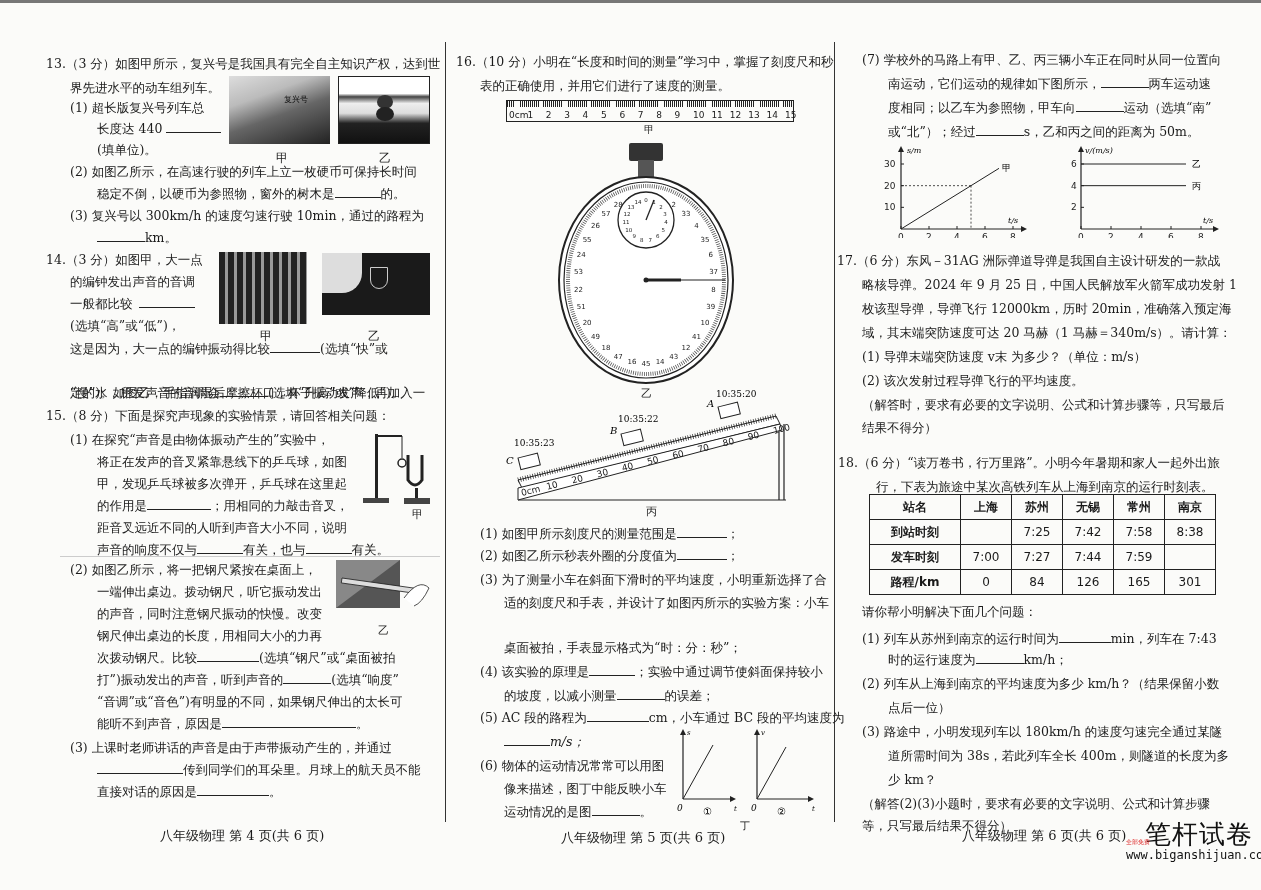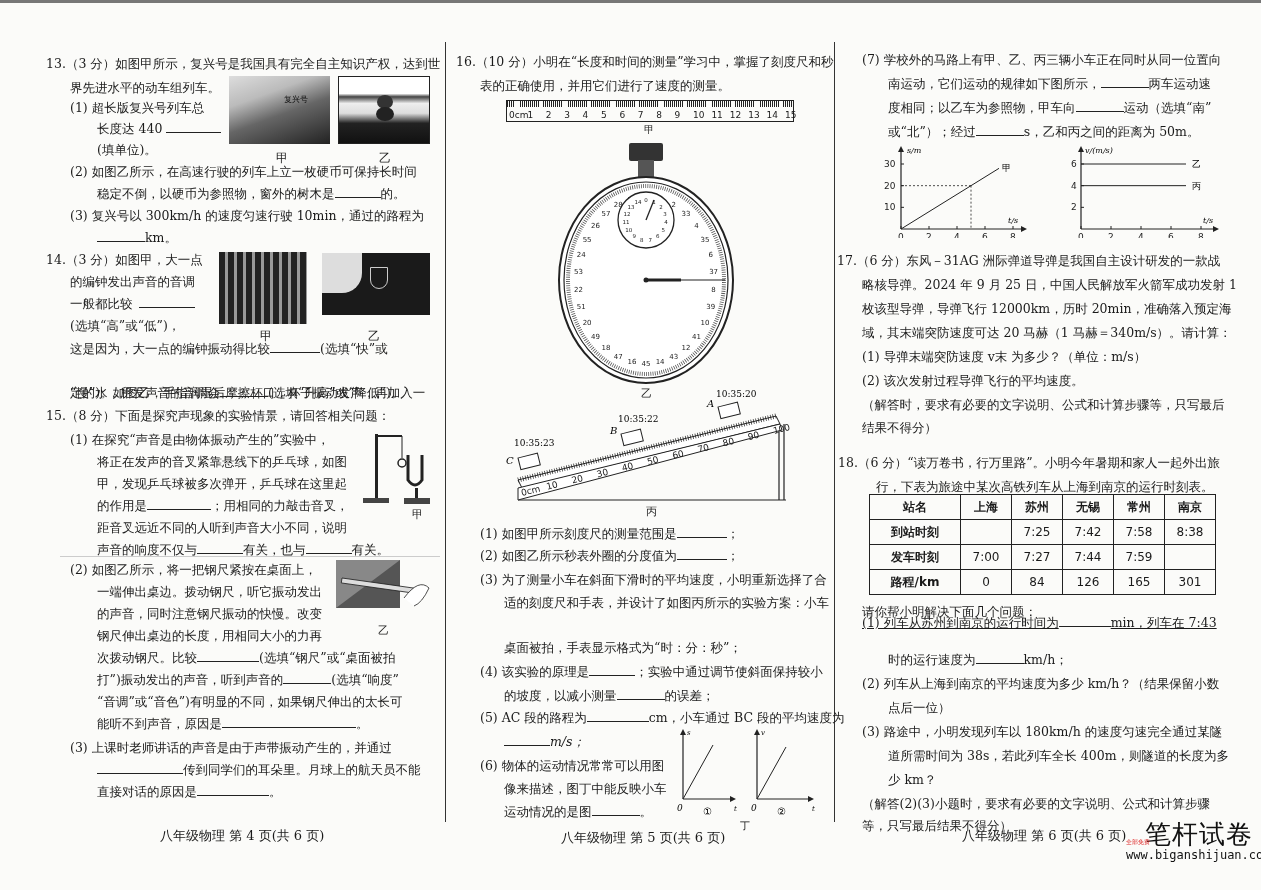--- a/index.html
+++ b/index.html
@@ -386,21 +386,21 @@
             <td class="h">路程/km</td>
             <td>0</td>
             <td>84</td>
             <td>126</td>
             <td>165</td>
             <td>301</td>
           </tr>
         </tbody>
     </table>
     <div class="abs" style="left:27px;top:604px;">请你帮小明解决下面几个问题：</div>
-    <div class="abs" style="left:27px;top:615px;text-decoration:underline;"><span>(1) 列车从苏州到南京的运行时间为</span><span class="blank" style="width:52px;"></span><span>min，列车在 7:43</span></div>
+    <div class="abs" style="left:27px;top:631px;"><span>(1) 列车从苏州到南京的运行时间为</span><span class="blank" style="width:52px;"></span><span>min，列车在 7:43</span></div>
     <div class="abs" style="left:53px;top:652px;"><span>时的运行速度为</span><span class="blank" style="width:48px;"></span><span>km/h；</span></div>
     <div class="abs" style="left:27px;top:676px;">(2) 列车从上海到南京的平均速度为多少 km/h？（结果保留小数</div>
     <div class="abs" style="left:53px;top:700px;">点后一位）</div>
     <div class="abs" style="left:27px;top:724px;">(3) 路途中，小明发现列车以 180km/h 的速度匀速完全通过某隧</div>
     <div class="abs" style="left:53px;top:748px;">道所需时间为 38s，若此列车全长 400m，则隧道的长度为多</div>
     <div class="abs" style="left:53px;top:772px;">少 km？</div>
     <div class="abs" style="left:27px;top:796px;">（解答(2)(3)小题时，要求有必要的文字说明、公式和计算步骤</div>
     <div class="abs" style="left:27px;top:818px;">等，只写最后结果不得分）</div>
 
     <div class="footer" style="left:127px;top:827px;">八年级物理 第 6 页(共 6 页)</div>

